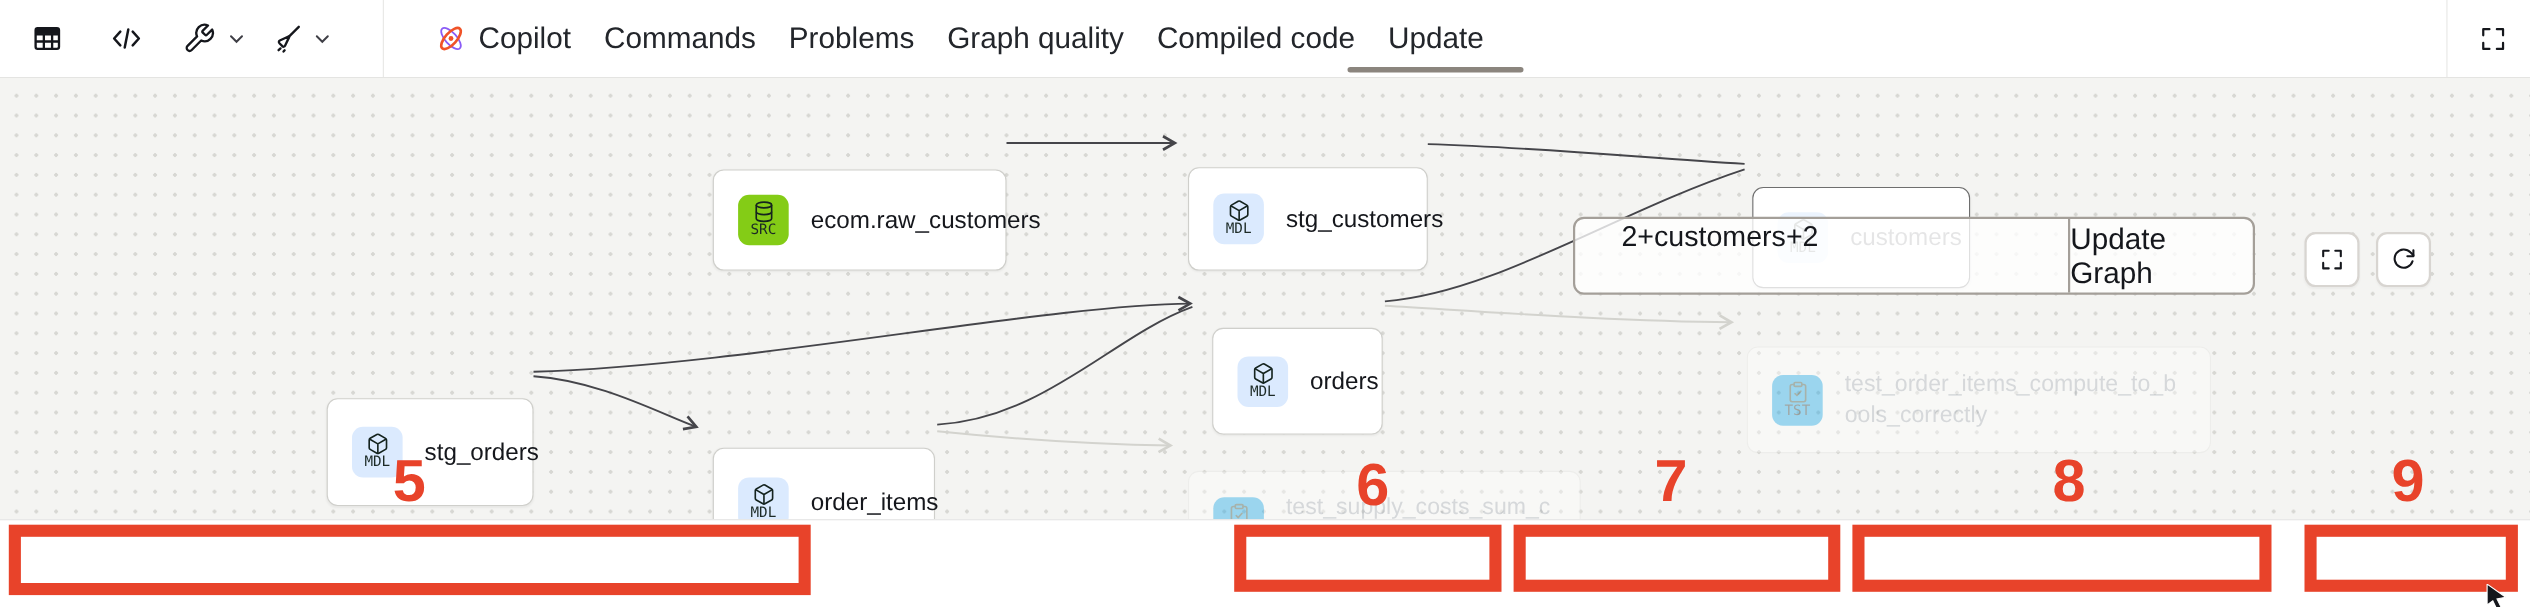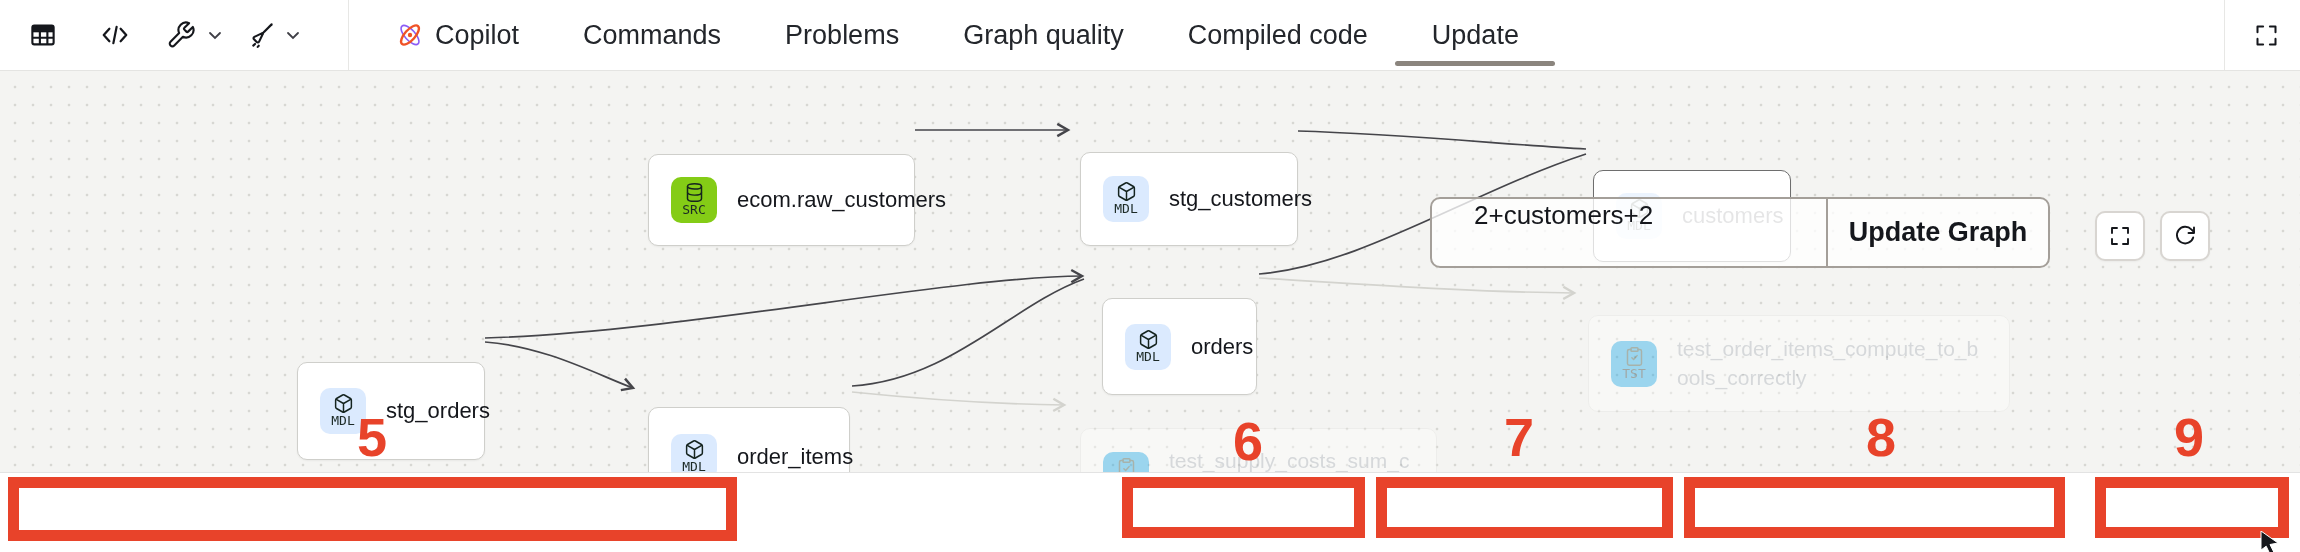--- a/index.html
+++ b/index.html
@@ -6,21 +6,21 @@
   .page{position:relative;width:2300px;height:552px;overflow:hidden;background:#fff;
         font-family:"Liberation Sans",sans-serif;color:#15171c}
   svg{display:block}
 
   
   .toolbar{position:absolute;left:0;top:0;width:2300px;height:70px;background:#fff;
            border-bottom:1px solid #e4e4e2;z-index:6}
   .tbtn{position:absolute;top:20px;cursor:pointer}
   .tchev{position:absolute;top:31px;cursor:pointer}
   .tdiv{position:absolute;top:0;width:1px;height:70px;background:#e7e7e5}
-  .tabs{position:absolute;left:395px;top:0;height:70px;display:flex;gap:64px;align-items:center}
+  .tabs{position:absolute;left:395px;top:0;height:70px;display:flex;gap:30px;align-items:center}
   .tab{position:relative;height:70px;display:flex;align-items:center;gap:10px;
        font-size:27px;color:#23262b;cursor:pointer;white-space:nowrap}
   .tab.active::after{content:"";position:absolute;left:50%;transform:translateX(-50%);
        bottom:4px;width:160px;height:5px;border-radius:3px;background:#8b857e}
 
   
   .graph{position:absolute;left:0;top:70px;width:2300px;height:402px;background:#f4f4f2;
          background-image:radial-gradient(circle,#d7d7d3 1.5px,transparent 1.6px);
          background-size:18px 18px;background-position:6px 8px}
   .edges{position:absolute;left:0;top:0;z-index:1}
@@ -49,22 +49,22 @@
   .n-tsto{left:1588px;top:245px;width:422px;height:97px}
   .n-tsto .tstlbl{width:310px}
 
   .sel-panel{position:absolute;left:1430px;top:127px;width:620px;height:71px;box-sizing:border-box;
              background:rgba(255,255,255,.78);border:2px solid #a49f99;border-radius:10px;
              display:flex;align-items:stretch;z-index:5}
   .sel-left{flex:1;display:flex;align-items:flex-start;padding-left:40px}
   .sel-left input{border:0;background:transparent;outline:none;width:100%;
              font:500 26px "Liberation Sans",sans-serif;color:#15171c}
   .sel-div{width:2px;background:#a49f99}
-  .sel-right{width:220px;display:flex;align-items:center;justify-content:center;
-             font-weight:700;font-size:27px;color:#15171c;cursor:pointer}
+  .sel-right{width:166px;display:flex;align-items:center;justify-content:center;
+             font-weight:400;font-size:27px;color:#15171c;cursor:pointer}
   .gbtn{position:absolute;width:50px;height:50px;box-sizing:border-box;background:#fff;
         border:2px solid #d8d5d1;border-radius:10px;display:flex;align-items:center;
         justify-content:center;z-index:5;cursor:pointer;box-shadow:0 1px 2px rgba(0,0,0,.04)}
   .gb-fs{left:2095px;top:141px}.gb-rf{left:2160px;top:141px}
 
   
   .bbar{position:absolute;left:0;top:472px;width:2300px;height:80px;background:#fff;
         border-top:1px solid #e3e3e3;z-index:6}
 
   

